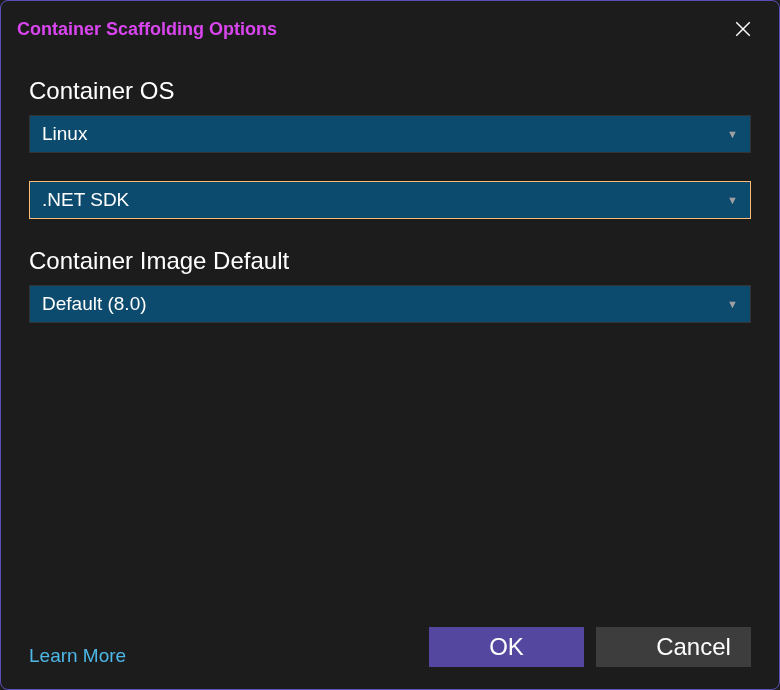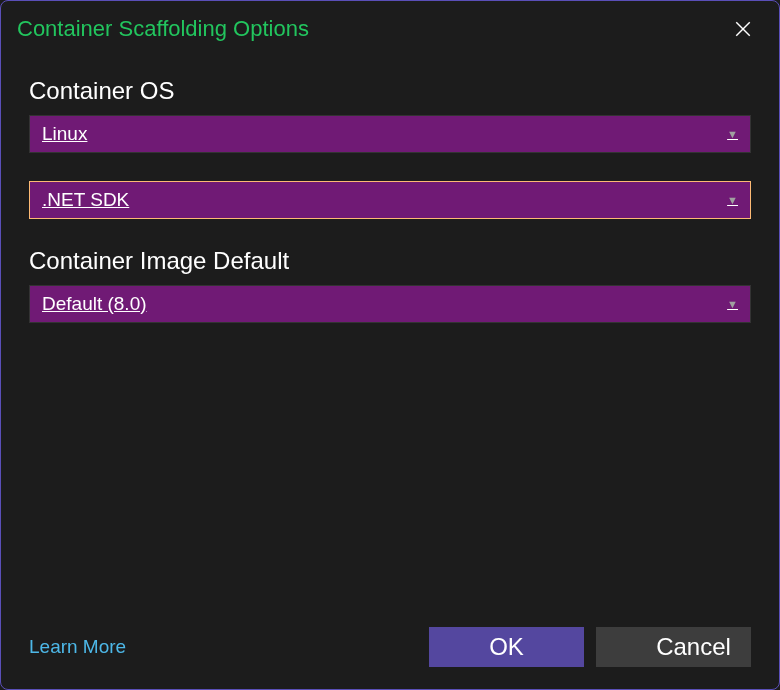--- a/index.html
+++ b/index.html
@@ -23,23 +23,23 @@
       display: flex;
       flex-direction: column;
     }
     .titlebar {
       display: flex;
       align-items: center;
       justify-content: space-between;
       padding: 12px 20px 8px 16px;
     }
     .title {
-      color: #22c55e;
-      font-size: 22px;
-      font-weight: 400;
+      color: #d946ef;
+      font-size: 18px;
+      font-weight: 700;
     }
     .close-btn {
       width: 32px;
       height: 32px;
       display: flex;
       align-items: center;
       justify-content: center;
       cursor: pointer;
       color: #ffffff;
     }
@@ -59,45 +59,44 @@
     .field-label {
       color: #ffffff;
       font-size: 24px;
       font-weight: 400;
       margin-bottom: 10px;
       display: block;
     }
     .dropdown {
       width: 100%;
       height: 38px;
-      background: #701a75;
+      background: #0c4a6e;
       border: 1px solid #333333;
       color: #ffffff;
       font-size: 19px;
       padding: 0 12px;
       display: flex;
       align-items: center;
       justify-content: space-between;
       cursor: pointer;
       position: relative;
-      text-decoration: underline;
     }
     .dropdown.highlighted {
       border: 1px solid #fdba74;
     }
     .dropdown-value {
       color: #ffffff;
     }
     .dropdown-arrow {
       color: #a0a0a0;
       font-size: 11px;
     }
     .footer {
       display: flex;
-      align-items: center;
+      align-items: flex-end;
       justify-content: space-between;
       padding: 18px 28px 22px 28px;
     }
     .learn-more {
       color: #4db8e8;
       font-size: 19px;
       cursor: pointer;
       text-decoration: none;
     }
     .button-row {

